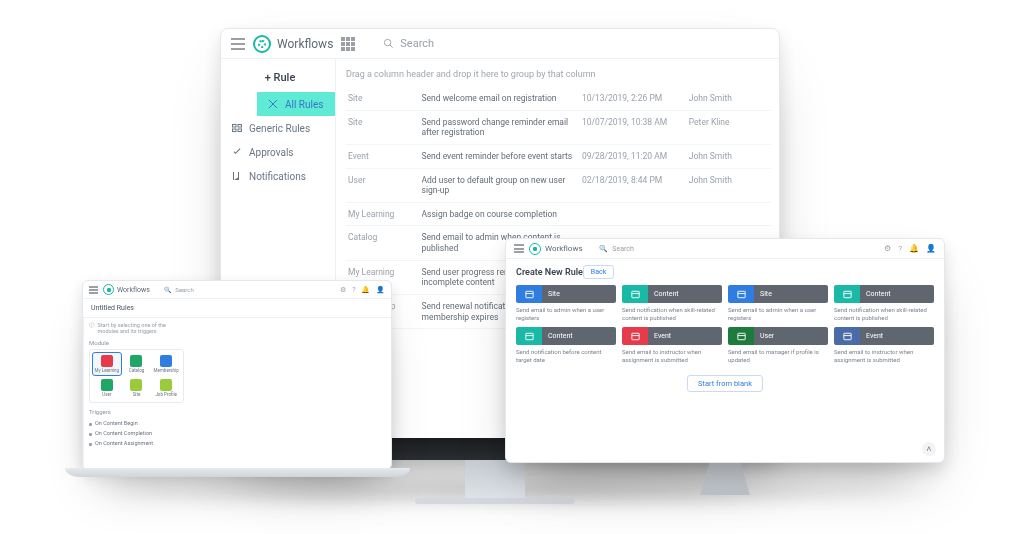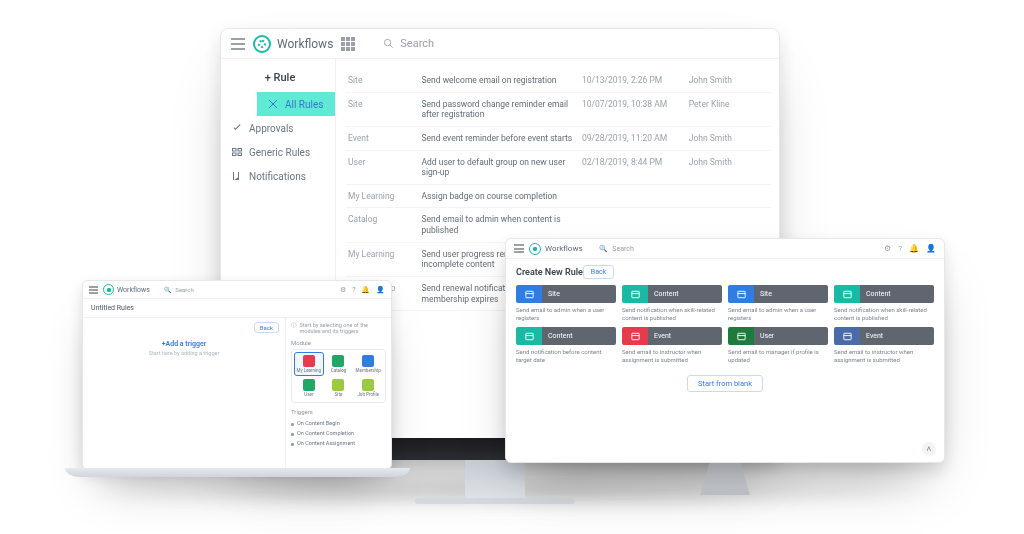--- a/index.html
+++ b/index.html
@@ -148,43 +148,44 @@
     <div class="sidebar">
       <div class="add-rule">+ Rule</div>
       <div id="m-sidebar">
           <div class="side-item active">
             <svg viewBox="0 0 24 24" fill="none" stroke="currentColor" stroke-width="2">
               <path d="M4 4l16 16M20 4L4 20"></path>
             </svg>
             <span>All Rules</span>
           </div>
           <div class="side-item">
-            <svg viewBox="0 0 24 24" fill="currentColor">
-              <path d="M9 16l-4-4 1.4-1.4L9 13.2l8.6-8.6L19 6z"></path>
-            </svg>
-            <span>Approvals</span>
-          </div>
-          <div class="side-item">
             <svg viewBox="0 0 24 24" fill="none" stroke="currentColor" stroke-width="2">
               <rect x="3" y="5" width="7" height="5"></rect>
               <rect x="14" y="5" width="7" height="5"></rect>
               <rect x="3" y="14" width="7" height="5"></rect>
               <rect x="14" y="14" width="7" height="5"></rect>
             </svg>
             <span>Generic Rules</span>
           </div>
           <div class="side-item">
             <svg viewBox="0 0 24 24" fill="currentColor">
+              <path d="M9 16l-4-4 1.4-1.4L9 13.2l8.6-8.6L19 6z"></path>
+            </svg>
+            <span>Approvals</span>
+          </div>
+          <div class="side-item">
+            <svg viewBox="0 0 24 24" fill="currentColor">
               <path d="M4 4h2v16l8-5V4h2v16H4z"></path>
             </svg>
             <span>Notifications</span>
           </div>
         </div>
     </div>
     <div class="main">
+      <div class="group-hint">Drag a column header and drop it here to group by that column</div>
       <div class="table-wrap" id="m-rows">
           <div class="trow">
             <span>Site</span>
             <span>Send welcome email on registration</span>
             <span>10/13/2019, 2:26 PM</span>
             <span>John Smith</span>
           </div>
           <div class="trow">
             <span>Site</span>
             <span>Send password change reminder email after registration</span>
@@ -250,27 +251,20 @@
     <div class="l-search">🔍 <span>Search</span></div>
     <div class="l-icons">
       <span>⚙</span>
       <span>?</span>
       <span>🔔</span>
       <span>👤</span>
     </div>
   </div>
   <div class="l-title">Untitled Rules</div>
   <div class="l-body">
-    <div class="l-canvas">
-      <div class="back-btn">Back</div>
-      <div class="add-trigger">
-        <a>+Add a trigger</a>
-        <div>Start here by adding a trigger</div>
-      </div>
-    </div>
     <div class="l-side">
       <div class="l-hint">
           <span>ⓘ</span>
           <span>Start by selecting one of the modules and its triggers</span>
         </div>
       <div class="l-sec">Module</div>
       <div class="mod-grid" id="l-mods">
           <div class="mod sel">
             <div class="ic" style="background:#e63b4a"></div>
             <span>My Learning</span>

